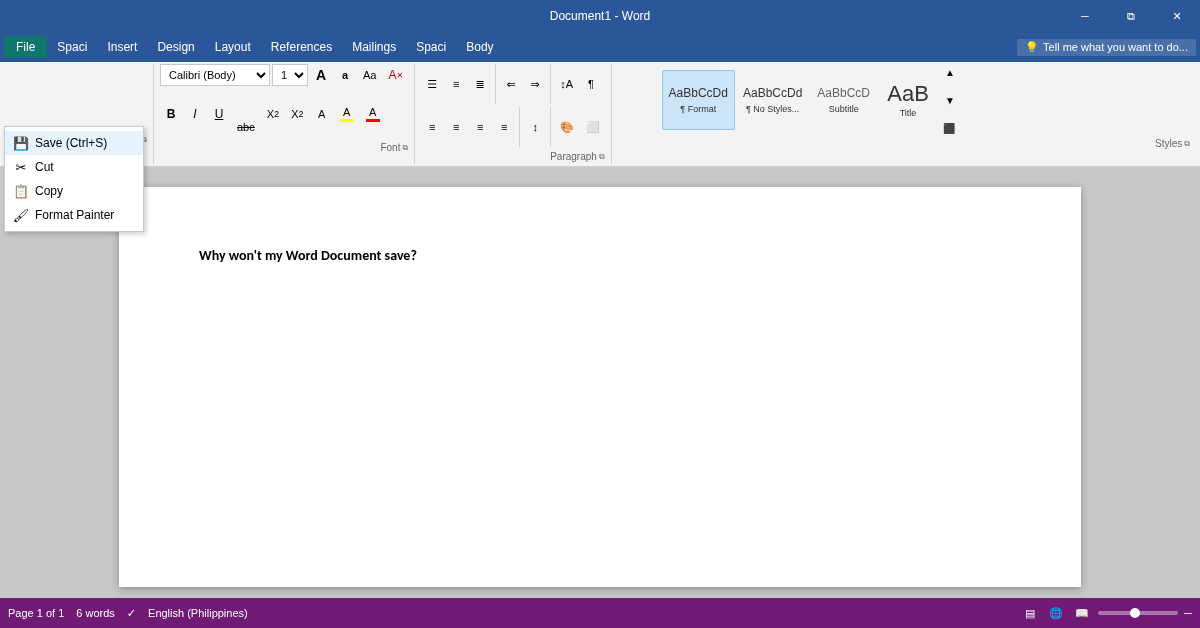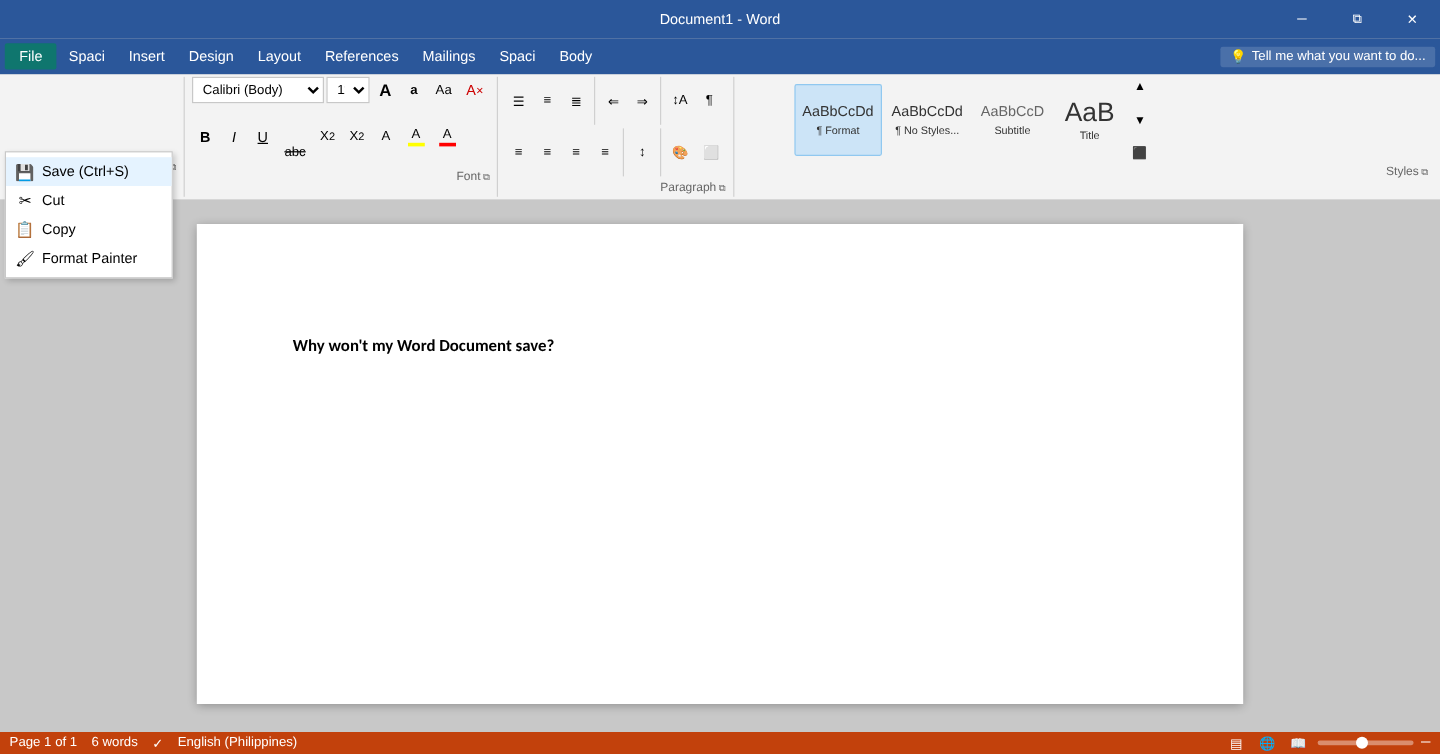--- a/index.html
+++ b/index.html
@@ -208,38 +208,38 @@
     .doc-container {
       background: #c8c8c8;
       padding: 20px;
       height: calc(628px - 32px - 30px - 105px - 22px);
       overflow-y: auto;
       display: flex;
       justify-content: center;
     }
     .doc-page {
       background: white;
-      width: 872px;
+      width: 962px;
       min-height: 400px;
       box-shadow: 0 2px 8px rgba(0,0,0,0.3);
-      padding: 93px 80px;
+      padding: 60px 80px;
       position: relative;
     }
     .doc-content {
       font-family: Calibri, Arial, sans-serif;
       font-size: 14px;
     }
     .doc-content p {
       font-weight: bold;
     }
 
     
     .status-bar {
-      background: #c2410c;
-      height: 18px;
+      background: #701a75;
+      height: 30px;
       display: flex;
       align-items: center;
       padding: 0 8px;
       position: fixed;
       bottom: 0;
       width: 1200px;
     }
     .status-left {
       display: flex;
       align-items: center;

